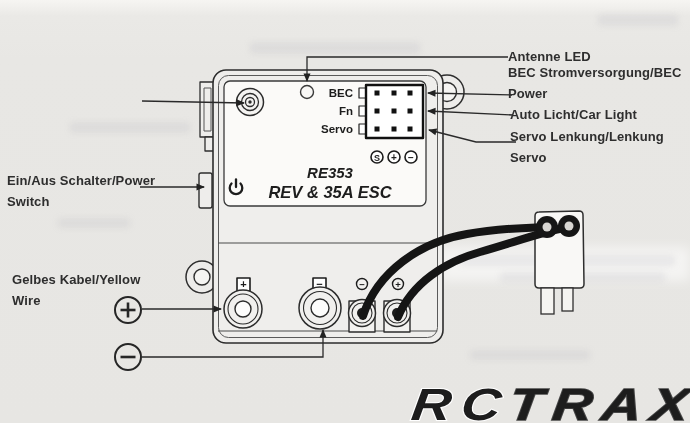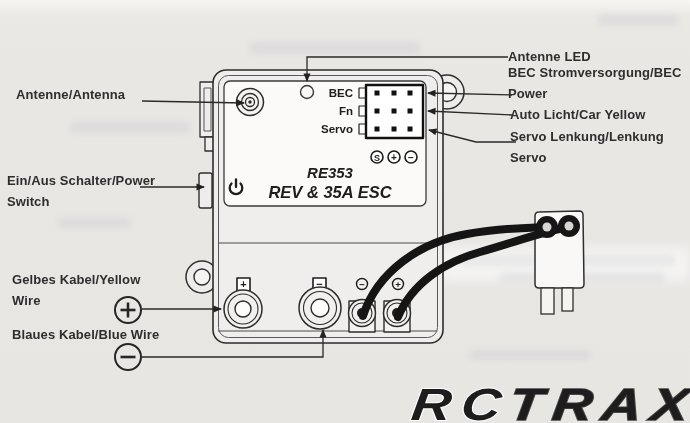--- a/index.html
+++ b/index.html
@@ -212,22 +212,20 @@
       <circle cx="128" cy="357" r="13" stroke-width="2"></circle>
       <line x1="120.5" y1="357" x2="135.5" y2="357" stroke-width="2.6"></line>
     </g>
 
     <g transform="translate(410,420) scale(1.22,1) skewX(-6)" font-size="45" font-weight="700" font-style="italic" letter-spacing="8" style="paint-order:stroke fill">
       <text x="0" y="0" fill="url(#wmRed)" stroke="#ffffff" stroke-width="2">RC</text>
       <text x="80" y="0" fill="url(#wmSilver)" stroke="#474747" stroke-width="1.6">TRAX</text>
     </g>
   </svg>
 
-  <div class="label" style="left:16px;top:84px">Antenne/Antenna</div>
   <div class="label" style="left:12px;top:269px;width:142px">Gelbes Kabel/Yellow Wire</div>
   <div class="label" style="left:7px;top:170px;width:162px">Ein/Aus Schalter/Power Switch</div>
-  <div class="label" style="left:12px;top:324px;width:185px">Blaues Kabel/Blue Wire</div>
   <div class="label" style="left:508px;top:46px">Antenne LED</div>
   <div class="label" style="left:508px;top:62px;width:192px">BEC Stromversorgung/BEC Power</div>
-  <div class="label" style="left:510px;top:104px">Auto Licht/Car Yellow</div>
+  <div class="label" style="left:510px;top:104px">Auto Licht/Car Light</div>
   <div class="label" style="left:510px;top:126px;width:168px">Servo Lenkung/Lenkung Servo</div>
 
 </div>
 
 </body></html>

